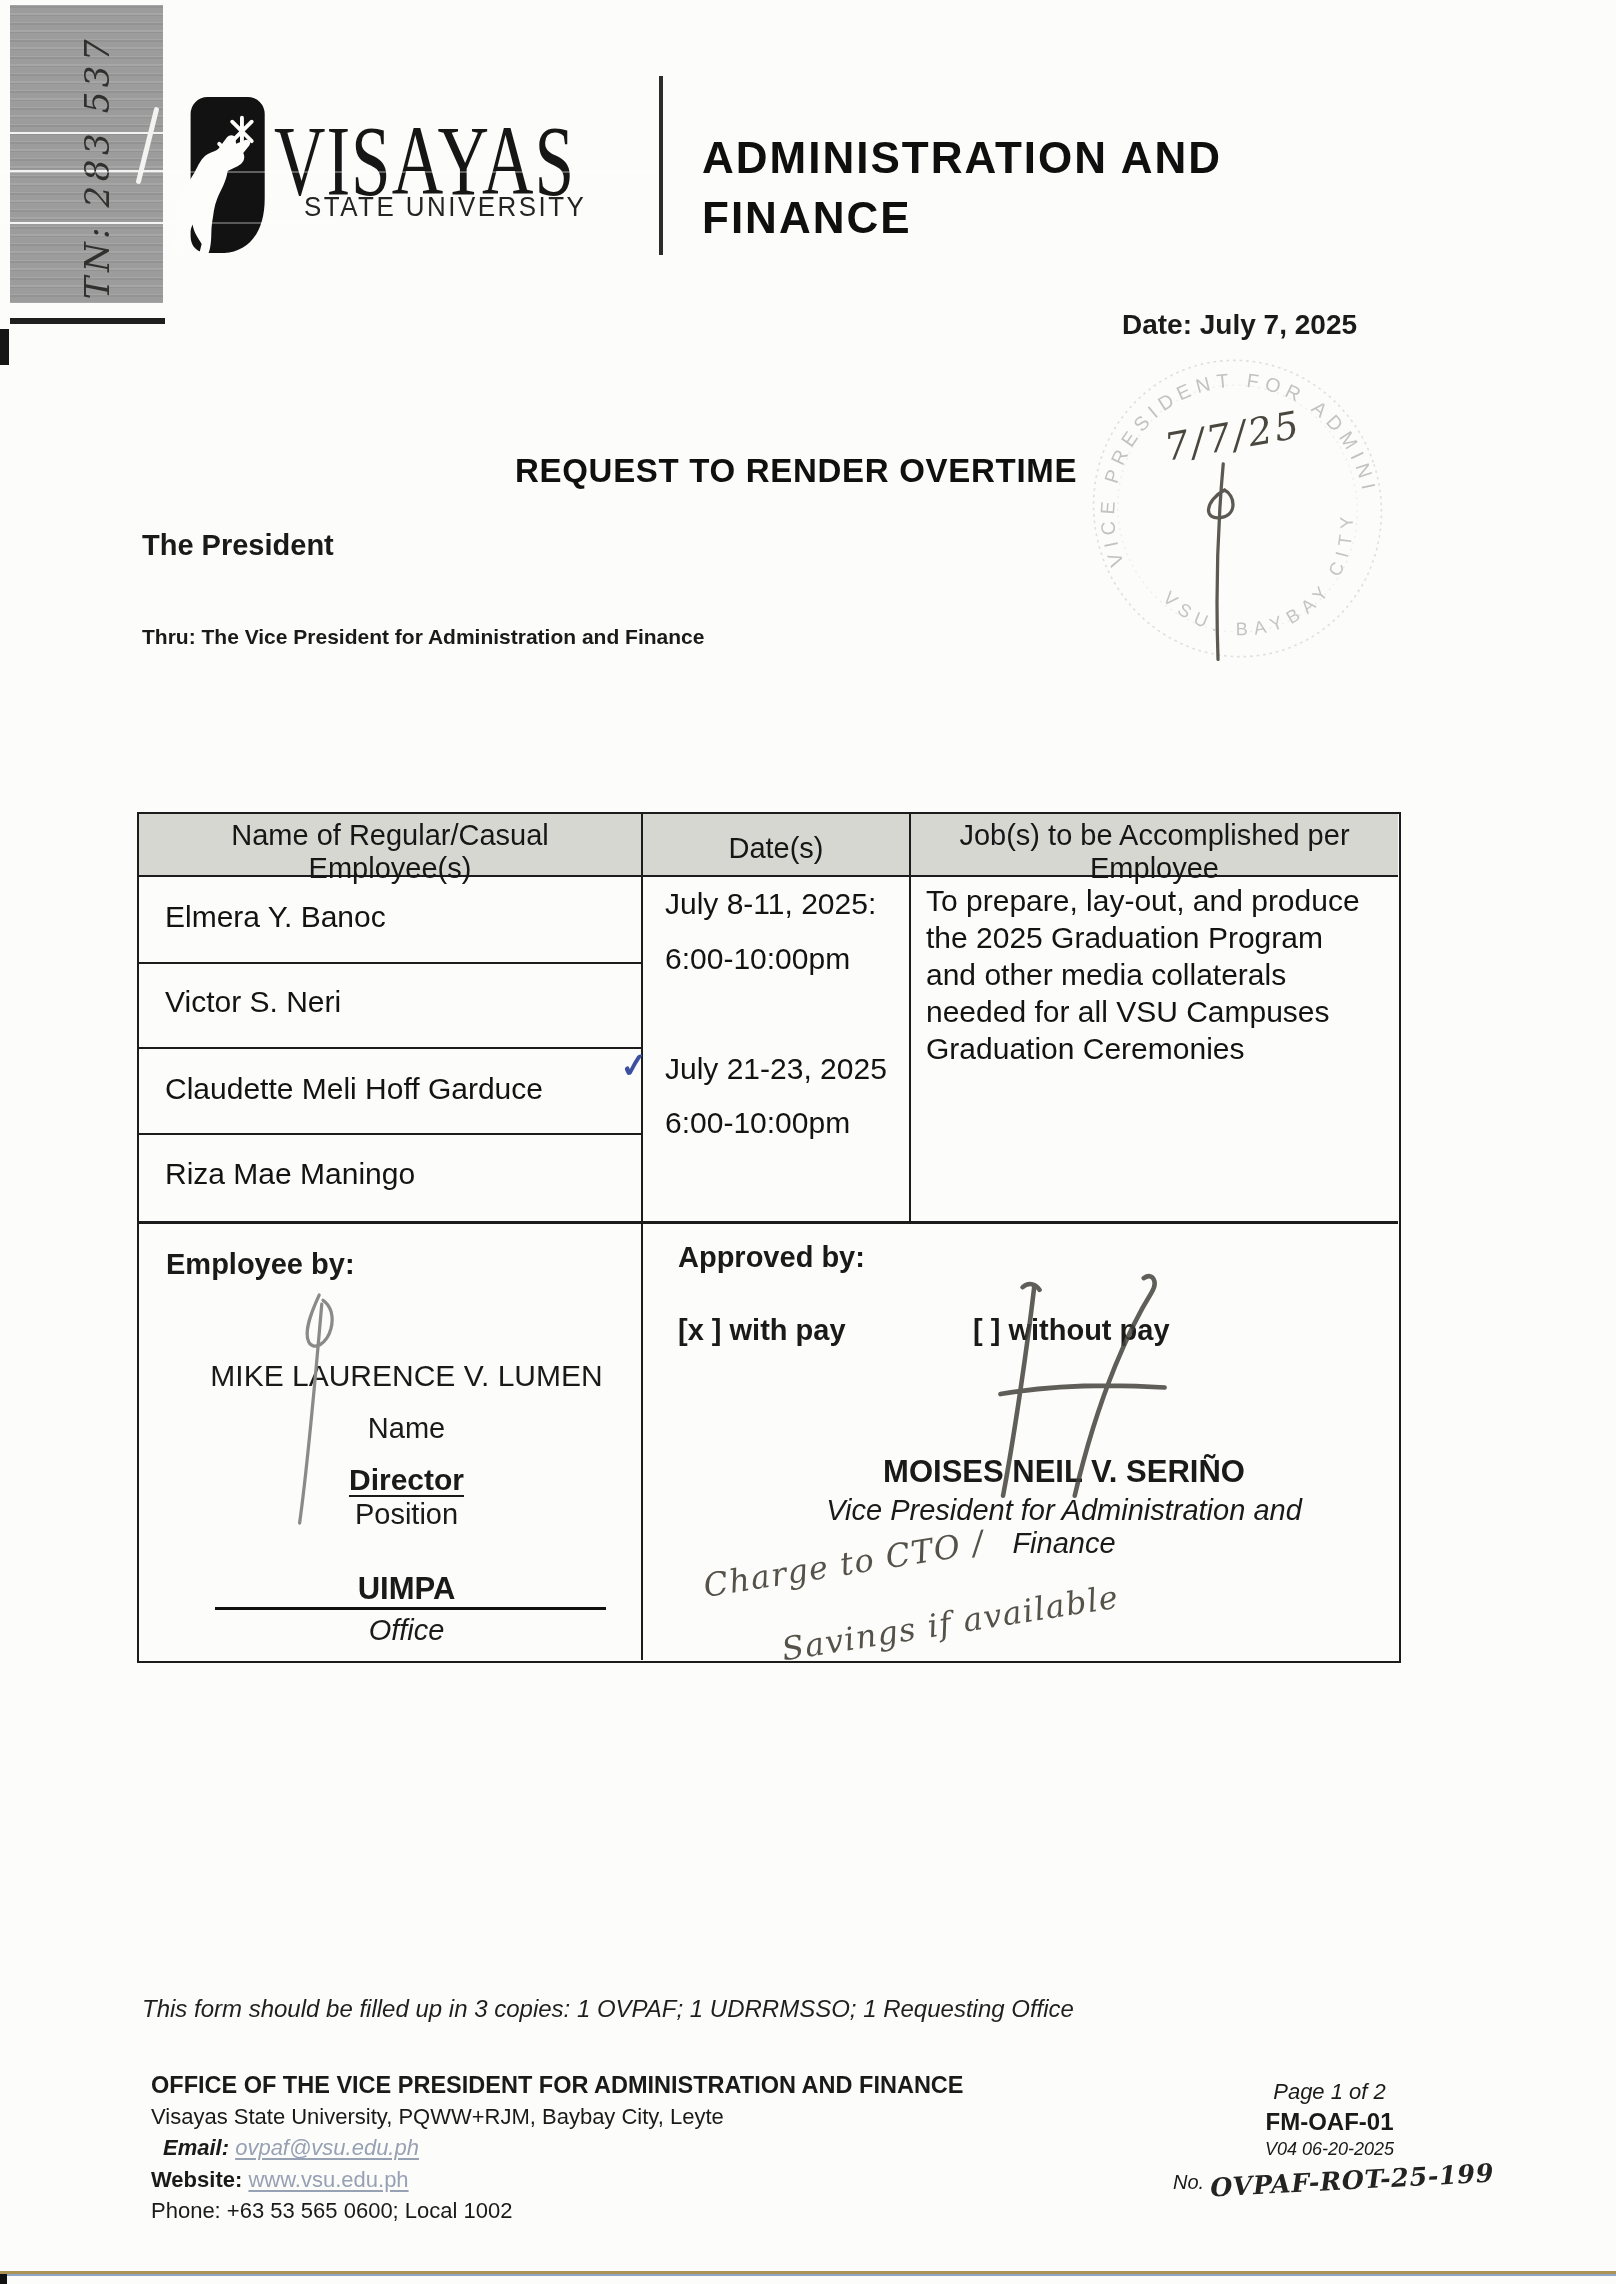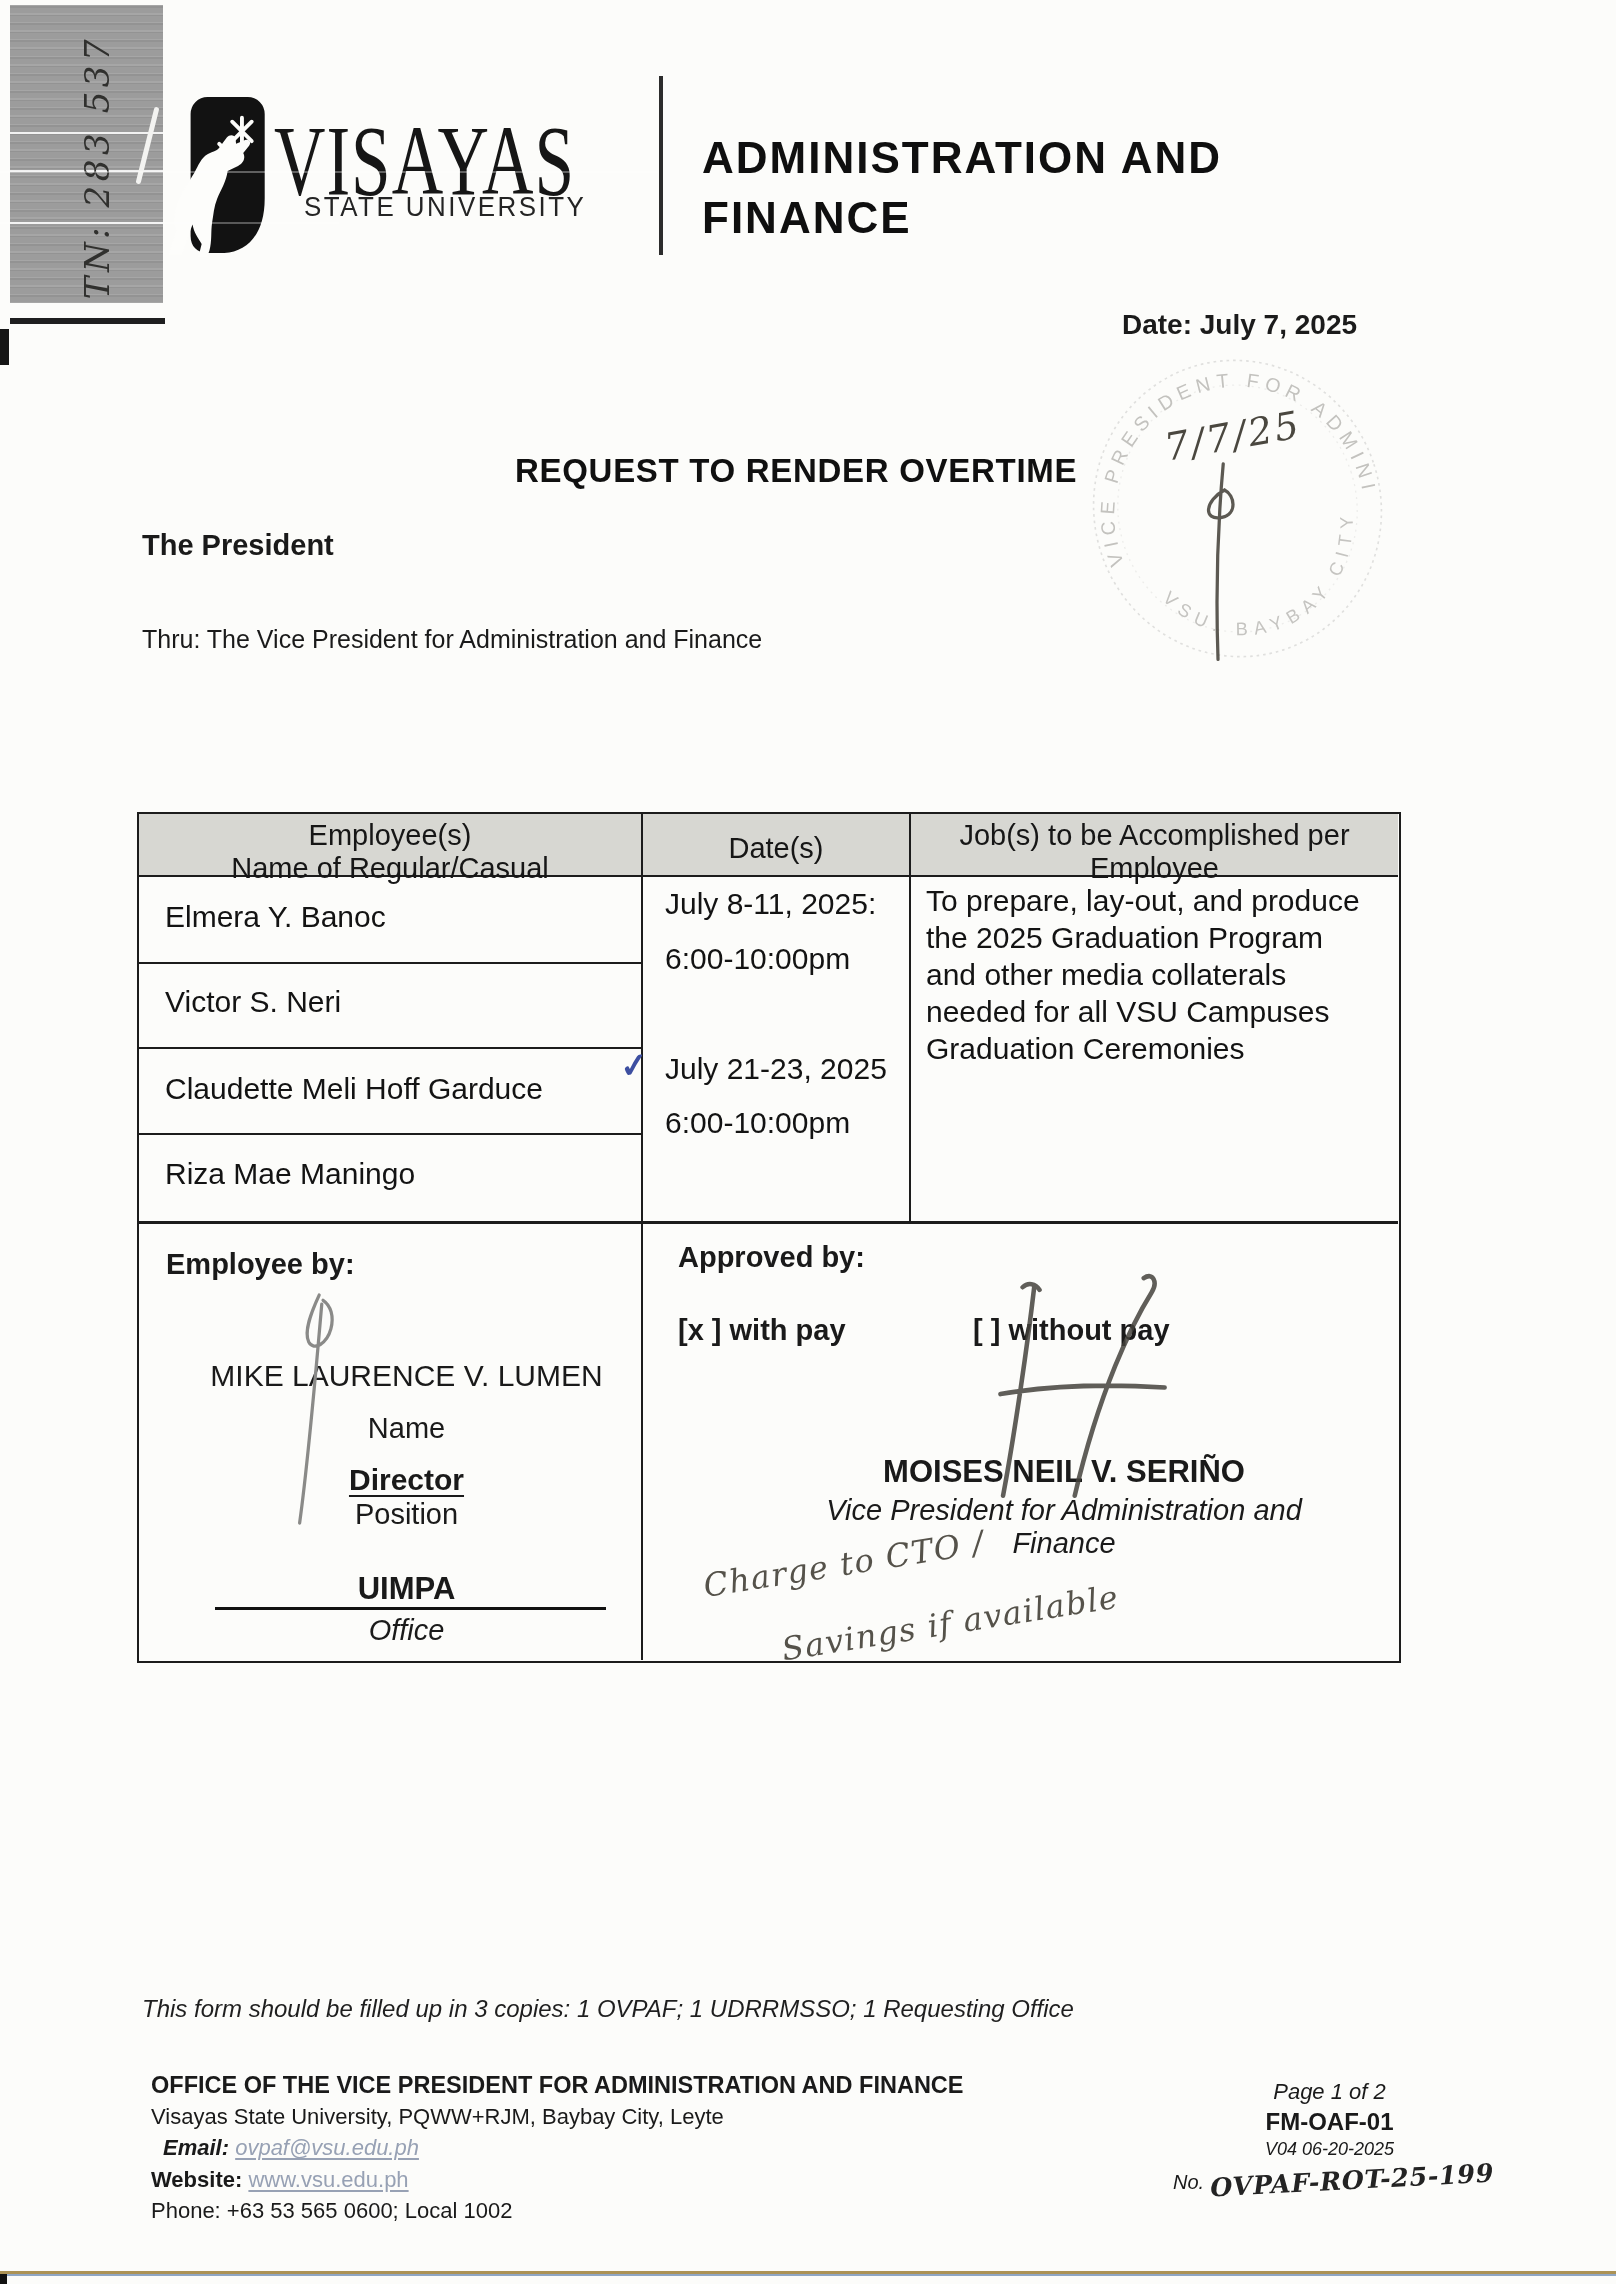--- a/index.html
+++ b/index.html
@@ -26,21 +26,21 @@
   #visayas{left:274px;top:111px;font-family:"Liberation Serif",serif;font-size:99px;line-height:99px;
            color:#161616;transform:scaleX(0.72);transform-origin:left top;letter-spacing:1.3px;}
   #state-univ{left:304px;top:192px;font-size:27px;letter-spacing:2.6px;color:#242424;transform:scaleX(0.96);transform-origin:left top;}
   #divider{left:659px;top:76px;width:3.9px;height:179px;background:#2c2c2c;}
   #office1{left:702px;top:93px;font-size:31px;font-weight:bold;letter-spacing:3.9px;color:#333;}
   #office2{left:702px;top:133px;font-size:44px;font-weight:bold;letter-spacing:2px;color:#0f0f0f;}
   #office3{left:702px;top:193px;font-size:44px;font-weight:bold;letter-spacing:2px;color:#0f0f0f;}
   #date-line{left:1122px;top:309px;font-size:28px;font-weight:bold;color:#1b1b1b;}
   #title{left:515px;top:452px;font-size:33px;font-weight:bold;letter-spacing:0.7px;color:#101010;}
   #recipient{left:142px;top:529px;font-size:29px;font-weight:bold;}
-  #thru{left:142px;top:625px;font-size:25px;font-weight:normal;}
+  #thru{left:142px;top:625px;font-size:21px;font-weight:bold;}
   #intro{left:142px;top:730px;font-size:29px;}
   
   #tbl{left:137px;top:812px;width:1264px;height:851px;border:2.6px solid #1c1c1c;box-sizing:border-box;}
   #tbl-header-bg{left:0;top:0;width:1259px;height:61px;background:#d7d7d2;}
   .hline{background:#1c1c1c;}
   #h-header{left:0;top:61px;width:1259px;height:2px;}
   .name-line{left:0;width:502px;height:2px;}
   #h-row1{top:148px;} #h-row2{top:233px;} #h-row3{top:319px;}
   #h-bigrow{left:0;top:407px;width:1259px;height:2.6px;}
   #v-col1{left:502px;top:0;width:2px;height:846px;background:#1c1c1c;}
@@ -137,22 +137,22 @@
     <div class="abs" id="tbl-header-bg"></div>
     <div class="abs hline" id="h-header"></div>
     <div class="abs hline name-line" id="h-row1"></div>
     <div class="abs hline name-line" id="h-row2"></div>
     <div class="abs hline name-line" id="h-row3"></div>
     <div class="abs hline" id="h-bigrow"></div>
     <div class="abs" id="v-col1"></div>
     <div class="abs" id="v-col2"></div>
 
     <div class="abs th-txt ctr" style="left:0;top:5.2px;width:502px;">
+      <div>Name of Regular/Casual</div>
       <div>Employee(s)</div>
-      <div>Name of Regular/Casual</div>
     </div>
     <div class="abs th-txt ctr" style="left:504px;top:18px;width:266px;">Date(s)</div>
     <div class="abs th-txt ctr" style="left:772px;top:5.2px;width:487px;">
       <div>Job(s) to be Accomplished per</div>
       <div>Employee</div>
     </div>
 
     <div class="abs t cell-name" style="left:26px;top:86px;">Elmera Y. Banoc</div>
     <div class="abs t cell-name" style="left:26px;top:171px;">Victor S. Neri</div>
     <div class="abs t cell-name" style="left:26px;top:258px;">Claudette Meli Hoff Garduce</div>

